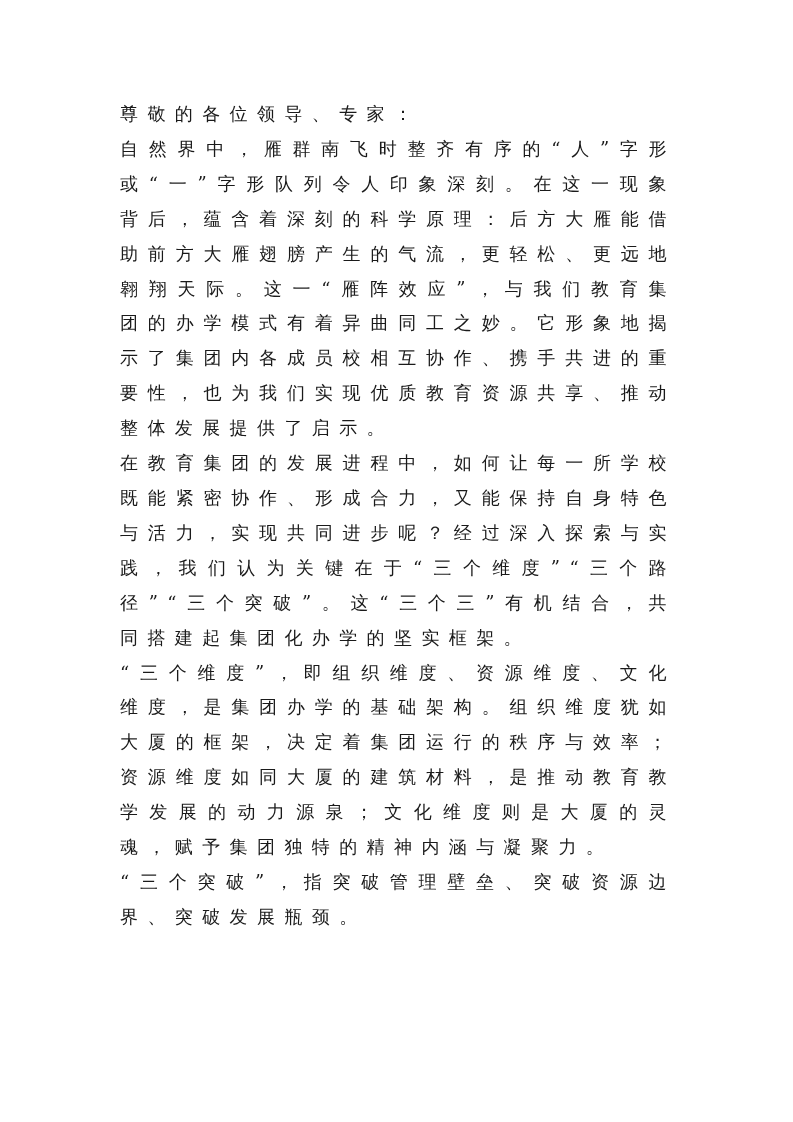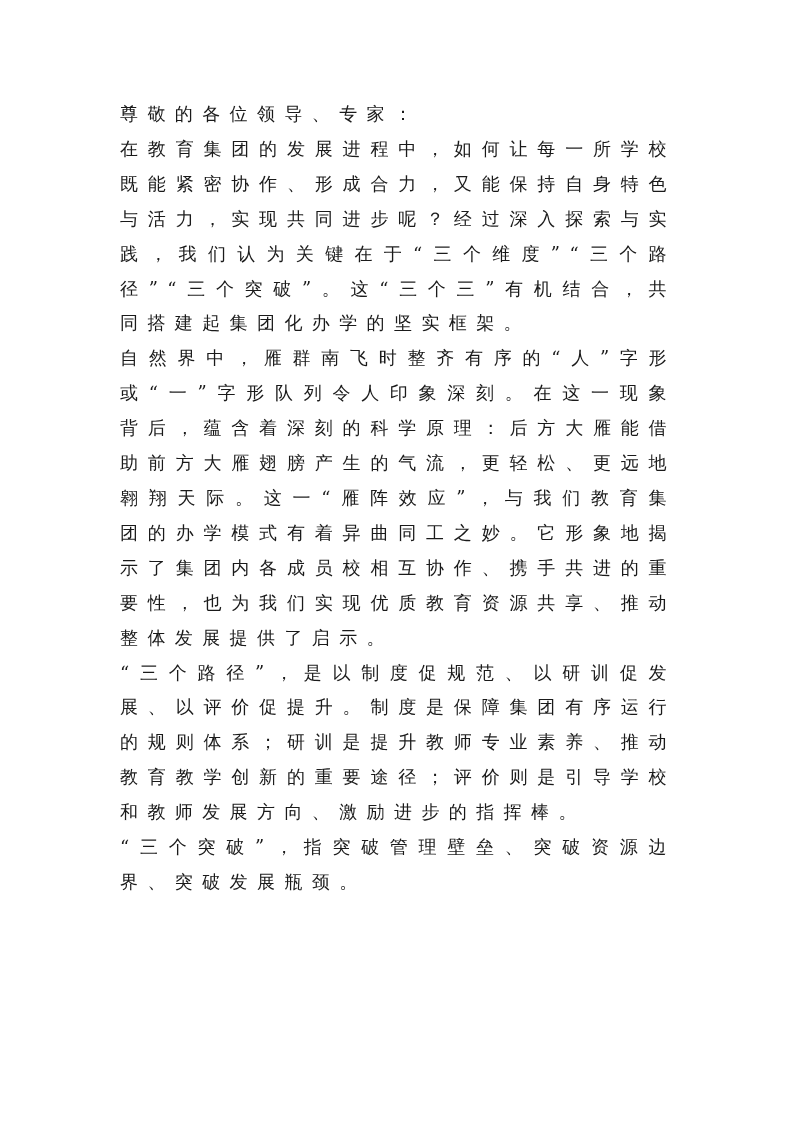--- a/index.html
+++ b/index.html
@@ -22,18 +22,18 @@
     letter-spacing: 9.4px;
     word-break: break-all;
   }
 </style>
 </head>
 <body>
 
 <div class="page">
   <div class="content">
     <p class="para">尊敬的各位领导、专家：</p>
+    <p class="para">自然界中，雁群南飞时整齐有序的“人”字形或“一”字形队列令人印象深刻。在这一现象背后，蕴含着深刻的科学原理：后方大雁能借助前方大雁翅膀产生的气流，更轻松、更远地翱翔天际。这一“雁阵效应”，与我们教育集团的办学模式有着异曲同工之妙。它形象地揭示了集团内各成员校相互协作、携手共进的重要性，也为我们实现优质教育资源共享、推动整体发展提供了启示。</p>
     <p class="para">在教育集团的发展进程中，如何让每一所学校既能紧密协作、形成合力，又能保持自身特色与活力，实现共同进步呢？经过深入探索与实践，我们认为关键在于“三个维度”“三个路径”“三个突破”。这“三个三”有机结合，共同搭建起集团化办学的坚实框架。</p>
-    <p class="para">自然界中，雁群南飞时整齐有序的“人”字形或“一”字形队列令人印象深刻。在这一现象背后，蕴含着深刻的科学原理：后方大雁能借助前方大雁翅膀产生的气流，更轻松、更远地翱翔天际。这一“雁阵效应”，与我们教育集团的办学模式有着异曲同工之妙。它形象地揭示了集团内各成员校相互协作、携手共进的重要性，也为我们实现优质教育资源共享、推动整体发展提供了启示。</p>
-    <p class="para">“三个路径”，是以制度促规范、以研训促发展、以评价促提升。制度是保障集团有序运行的规则体系；研训是提升教师专业素养、推动教育教学创新的重要途径；评价则是引导学校和教师发展方向、激励进步的指挥棒。</p>
+    <p class="para">“三个维度”，即组织维度、资源维度、文化维度，是集团办学的基础架构。组织维度犹如大厦的框架，决定着集团运行的秩序与效率；资源维度如同大厦的建筑材料，是推动教育教学发展的动力源泉；文化维度则是大厦的灵魂，赋予集团独特的精神内涵与凝聚力。</p>
     <p class="para">“三个突破”，指突破管理壁垒、突破资源边界、突破发展瓶颈。</p>
   </div>
 </div>
 
 </body></html>

